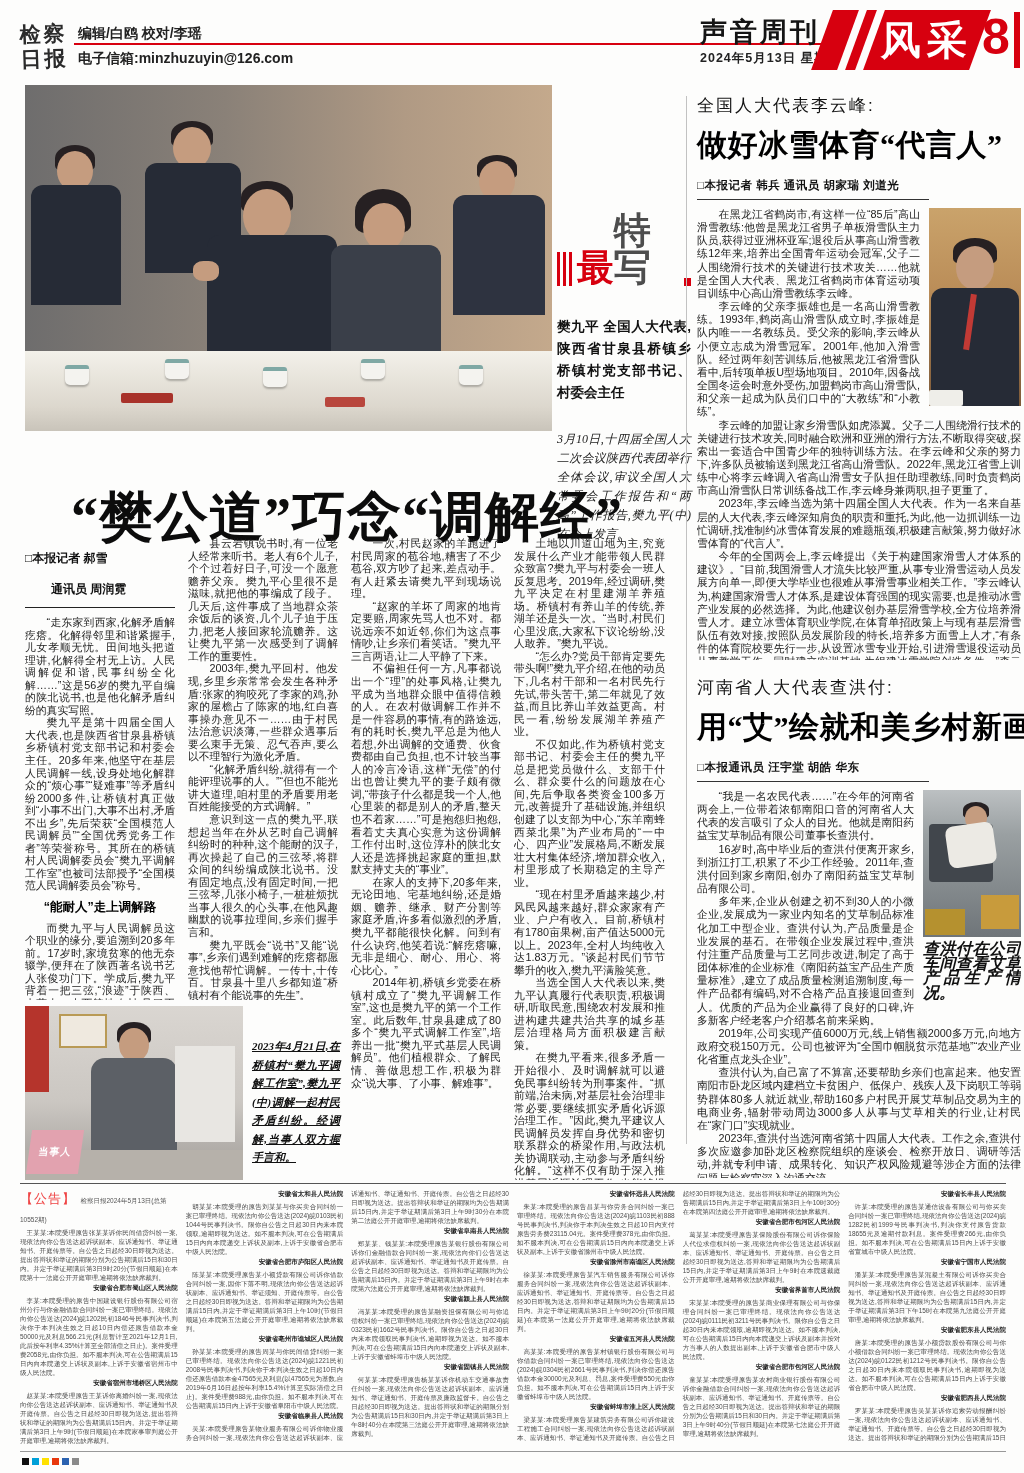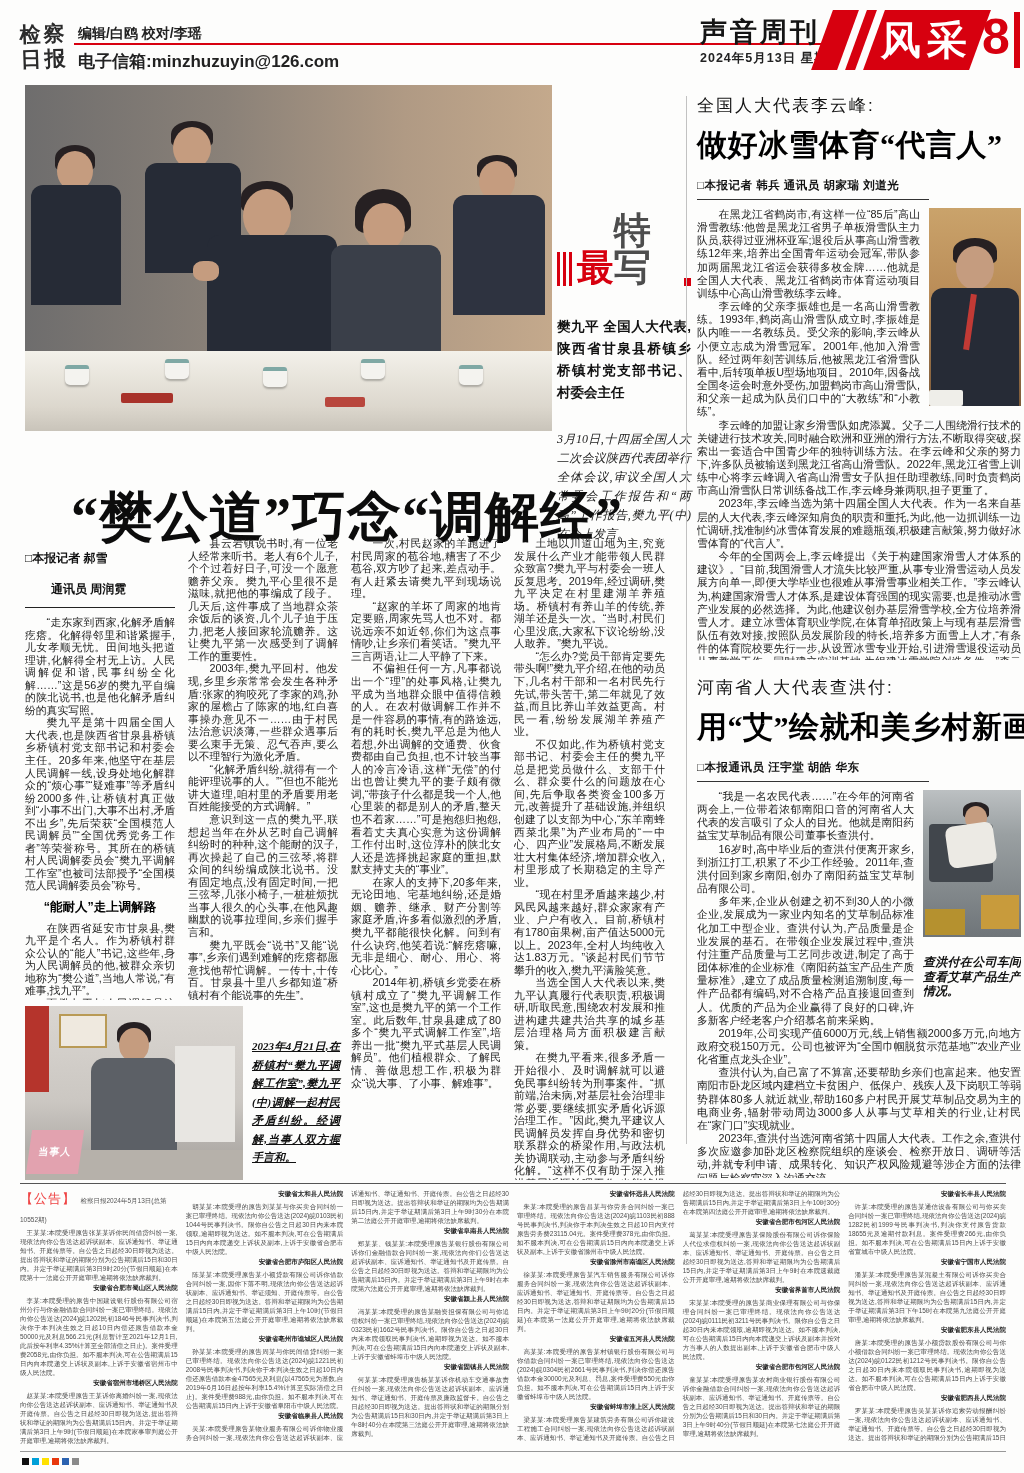--- a/index.html
+++ b/index.html
@@ -5,21 +5,21 @@
   html,body{margin:0;padding:0;background:#e8e8e8;}
   .page{position:relative;width:1024px;height:1473px;margin:0 auto;background:#fdfdfc;
         font-family:"Liberation Sans","DejaVu Sans",sans-serif;color:#1b1b1b;overflow:hidden;}
 
   
   .logo{position:absolute;left:20px;top:22px;width:50px;height:52px;
         font-family:"Liberation Serif","DejaVu Serif",serif;font-weight:700;color:#2b2b2b;
         font-size:21px;line-height:25px;letter-spacing:3px;transform:rotate(-2deg);}
   .mh-editors{position:absolute;left:78px;top:25px;font-size:14px;font-weight:700;color:#222;}
   .mh-rule{position:absolute;left:74px;top:43px;width:764px;border-top:2.5px solid #d7000f;}
-  .mh-email{position:absolute;left:78px;top:50px;font-size:17px;font-weight:700;color:#222;}
+  .mh-email{position:absolute;left:78px;top:50px;font-size:14px;font-weight:700;color:#222;}
   .mh-weekly{position:absolute;left:700px;top:14px;font-size:27px;font-weight:800;color:#141414;letter-spacing:3px;}
   .mh-date{position:absolute;left:700px;top:50px;font-size:12.5px;font-weight:700;color:#222;letter-spacing:1px;}
   .mh-slash{position:absolute;left:822px;top:10px;width:26px;height:60px;background:#d7000f;
             transform:skewX(-20deg);}
   .mh-slash2{position:absolute;left:856px;top:10px;width:10px;height:60px;background:#d7000f;transform:skewX(-20deg);}
   .mh-section{position:absolute;left:874px;top:10px;width:106px;height:60px;background:#d7000f;
               transform:skewX(-20deg);display:flex;align-items:center;justify-content:center;}
   .mh-section span{transform:skewX(20deg);color:#fff;font-size:40px;font-weight:800;letter-spacing:6px;}
   .mh-pageno{position:absolute;left:982px;top:8px;font-size:50px;font-weight:800;color:#d7000f;}
   .mh-pagebar{position:absolute;left:1014px;top:12px;width:6px;height:56px;background:#d7000f;}
@@ -85,21 +85,21 @@
   .art-body{font-size:10.8px;line-height:13.15px;text-align:justify;color:#1c1c1c;}
   .art1-body{height:452px;overflow:hidden;}
   .art2-body{height:388px;overflow:hidden;}
   .art2-gap{height:16px;}
   .fig1{float:right;width:92px;height:198px;margin:0 0 6px 9px;position:relative;overflow:hidden;
         background:linear-gradient(180deg,#caa36b 0%,#bb8e59 40%,#7d5a39 100%);}
   .fig2{float:right;width:98px;margin:0 0 4px 9px;}
   .r2-photo{position:relative;width:98px;height:147px;overflow:hidden;
         background:linear-gradient(180deg,#bcc0c2 0%,#9aa0a2 30%,#6f7579 100%);}
   .fig-caption{font-family:"Liberation Serif","DejaVu Serif",serif;font-style:italic;font-weight:700;
-        font-size:12px;line-height:14.5px;color:#111;margin:18px 0 0;text-align:justify;}
+        font-size:16px;line-height:14.5px;color:#111;margin:5px 0 0;text-align:justify;}
 
   
   .rule-a{position:absolute;left:20px;width:986px;top:1183px;border-top:1px solid #555;}
   .rule-b{position:absolute;left:20px;width:986px;top:1451px;border-top:1px solid #999;}
   .notice-wrap{position:absolute;left:20px;top:1189px;width:986px;height:257px;overflow:hidden;}
   .notice-cols{column-count:6;column-gap:8px;height:257px;column-fill:auto;}
   .notice-lead{margin:0 0 2px;}
   .notice-head{font-size:13px;font-weight:400;color:#ef4444;letter-spacing:1px;}
   .notice-intro{font-size:6.5px;color:#555;}
   .n-body{font-size:6.5px;line-height:9px;color:#4a4a4a;text-align:justify;margin:0 0 1px;text-indent:1em;}
@@ -172,21 +172,20 @@
   <h1 class="main-headline">“樊公道”巧念“调解经”</h1>
 
   <div class="mcol mcol1">
     <p class="mb-byline">□本报记者  郝雪</p>
     <p class="mb-byline2" style="margin:8px">通讯员  周润霓</p>
     <div class="mb-rule"></div>
     <div>
         <p class="bp">“走东家到西家,化解矛盾解疙瘩。化解得邻里和谐紧握手,儿女孝顺无忧。田间地头把道理讲,化解得全村无上访。人民调解促和谐,民事纠纷全化解……”这是56岁的樊九平自编的陕北说书,也是他化解矛盾纠纷的真实写照。</p>
         <p class="bp">樊九平是第十四届全国人大代表,也是陕西省甘泉县桥镇乡桥镇村党支部书记和村委会主任。20多年来,他坚守在基层人民调解一线,设身处地化解群众的“烦心事”“疑难事”等矛盾纠纷2000多件,让桥镇村真正做到“小事不出门,大事不出村,矛盾不出乡”,先后荣获“全国模范人民调解员”“全国优秀党务工作者”等荣誉称号。其所在的桥镇村人民调解委员会“樊九平调解工作室”也被司法部授予“全国模范人民调解委员会”称号。</p>
         <h4 class="col-subhead">“能耐人”走上调解路</h4>
-        <p class="bp">在陕西省延安市甘泉县,樊九平是个名人。作为桥镇村群众公认的“能人”书记,这些年,身为人民调解员的他,被群众亲切地称为“樊公道”,当地人常说,“有难事,找九平”。</p>
         <p class="bp">而樊九平与人民调解员这个职业的缘分,要追溯到20多年前。17岁时,家境贫寒的他无奈辍学,便拜在了陕西著名说书艺人张俊功门下。学成后,樊九平背着一把三弦,“浪迹”于陕西、内蒙古、山西等地农村,见了不少世面,也练就了能说会道的本领。演出之余,原本就是“热心肠”的他常把遇到的人和事编排在段子里。在宜川</p>
       </div>
   </div>
   <div class="mcol mcol2">
     <div>
         <p class="bp">县云岩镇说书时,有一位老人经常来听书。老人有6个儿子,个个过着好日子,可没一个愿意赡养父亲。樊九平心里很不是滋味,就把他的事编成了段子。几天后,这件事成了当地群众茶余饭后的谈资,几个儿子迫于压力,把老人接回家轮流赡养。这让樊九平第一次感受到了调解工作的重要性。</p>
         <p class="bp">2003年,樊九平回村。他发现,乡里乡亲常常会发生各种矛盾:张家的狗咬死了李家的鸡,孙家的屋檐占了陈家的地,红白喜事操办意见不一……由于村民法治意识淡薄,一些群众遇事后要么束手无策、忍气吞声,要么以不理智行为激化矛盾。</p>
         <p class="bp">“化解矛盾纠纷,就得有一个能评理说事的人。”“但也不能光讲大道理,咱村里的矛盾要用老百姓能接受的方式调解。”</p>
         <p class="bp">意识到这一点的樊九平,联想起当年在外从艺时自己调解纠纷时的种种,这个能耐的汉子,再次操起了自己的三弦琴,将群众间的纠纷编成陕北说书。没有固定地点,没有固定时间,一把三弦琴,几张小椅子,一桩桩烦扰当事人很久的心头事,在他风趣幽默的说事拉理间,乡亲们握手言和。</p>
         <p class="bp">樊九平既会“说书”又能“说事”,乡亲们遇到难解的疙瘩都愿意找他帮忙调解。一传十,十传百。甘泉县十里八乡都知道“桥镇村有个能说事的先生”。</p>
@@ -235,21 +234,21 @@
     <div class="byline-row">□本报记者 韩兵  通讯员 胡家瑞 刘道光</div>
     <div class="art-body art1-body">
       <figure class="fig1" style="margin-top:0">
         <div class="hair" style="left:24px;top:30px;width:44px;height:26px"></div>
         <div class="ph" style="left:27px;top:38px;width:38px;height:44px"></div>
         <div class="sut" style="left:2px;top:80px;width:88px;height:118px"></div>
         <div style="position:absolute;left:38px;top:86px;width:6px;height:56px;background:#c23a35;transform:rotate(8deg)"></div>
         <div style="position:absolute;left:0;bottom:0;width:34px;height:16px;background:#efeee9;border-radius:2px"></div>
       </figure>
       <div>
-          <p class="bp">在黑龙江省鹤岗市,有这样一位“85后”高山滑雪教练:他曾是黑龙江省男子单板滑雪队主力队员,获得过亚洲杯亚军;退役后从事高山滑雪教练12年来,培养出全国青年运动会冠军,带队参加两届黑龙江省运会获得多枚金牌……他就是全国人大代表、黑龙江省鹤岗市体育运动项目训练中心高山滑雪教练李云峰。</p>
+          <p class="bp">在黑龙江省鹤岗市,有这样一位“85后”高山滑雪教练:他曾是黑龙江省男子单板滑雪队主力队员,获得过亚洲杯亚军;退役后从事高山滑雪教练12年来,培养出全国青年运动会冠军,父子二人围绕滑行技术的关键进行技术攻关……他就是全国人大代表、黑龙江省鹤岗市体育运动项目训练中心高山滑雪教练李云峰。</p>
           <p class="bp">李云峰的父亲李振雄也是一名高山滑雪教练。1993年,鹤岗高山滑雪队成立时,李振雄是队内唯一一名教练员。受父亲的影响,李云峰从小便立志成为滑雪冠军。2001年,他加入滑雪队。经过两年刻苦训练后,他被黑龙江省滑雪队看中,后转项单板U型场地项目。2010年,因备战全国冬运会时意外受伤,加盟鹤岗市高山滑雪队,和父亲一起成为队员们口中的“大教练”和“小教练”。</p>
           <p class="bp">李云峰的加盟让家乡滑雪队如虎添翼。父子二人围绕滑行技术的关键进行技术攻关,同时融合欧洲和亚洲的滑行方法,不断取得突破,探索出一套适合中国青少年的独特训练方法。在李云峰和父亲的努力下,许多队员被输送到黑龙江省高山滑雪队。2022年,黑龙江省雪上训练中心将李云峰调入省高山滑雪女子队担任助理教练,同时负责鹤岗市高山滑雪队日常训练备战工作,李云峰身兼两职,担子更重了。</p>
           <p class="bp">2023年,李云峰当选为第十四届全国人大代表。作为一名来自基层的人大代表,李云峰深知肩负的职责和重托,为此,他一边抓训练一边忙调研,找准制约冰雪体育发展的难题瓶颈,积极建言献策,努力做好冰雪体育的“代言人”。</p>
           <p class="bp">今年的全国两会上,李云峰提出《关于构建国家滑雪人才体系的建议》。“目前,我国滑雪人才流失比较严重,从事专业滑雪运动人员发展方向单一,即便大学毕业也很难从事滑雪事业相关工作。”李云峰认为,构建国家滑雪人才体系,是建设体育强国的现实需要,也是推动冰雪产业发展的必然选择。为此,他建议创办基层滑雪学校,全方位培养滑雪人才。建立冰雪体育职业学院,在体育单招政策上与现有基层滑雪队伍有效对接,按照队员发展阶段的特长,培养多方面雪上人才,“有条件的体育院校要先行一步,从设置冰雪专业开始,引进滑雪退役运动员从事教学工作。同时建立实训基地,为组建冰雪学院创造条件。”李云峰表示,建立雪上人才体系是一项长期的工作,从体育院校到基层滑雪队伍都要树立起雪上人才培养意识,与用人单位建立良好的合作关系,分批向雪场输送懂经营、善管理、用得上的各类滑雪专业人才。</p>
         </div>
     </div>
 
     <div class="art2-gap"></div>
 
     <div class="kicker">河南省人大代表查洪付:</div>

